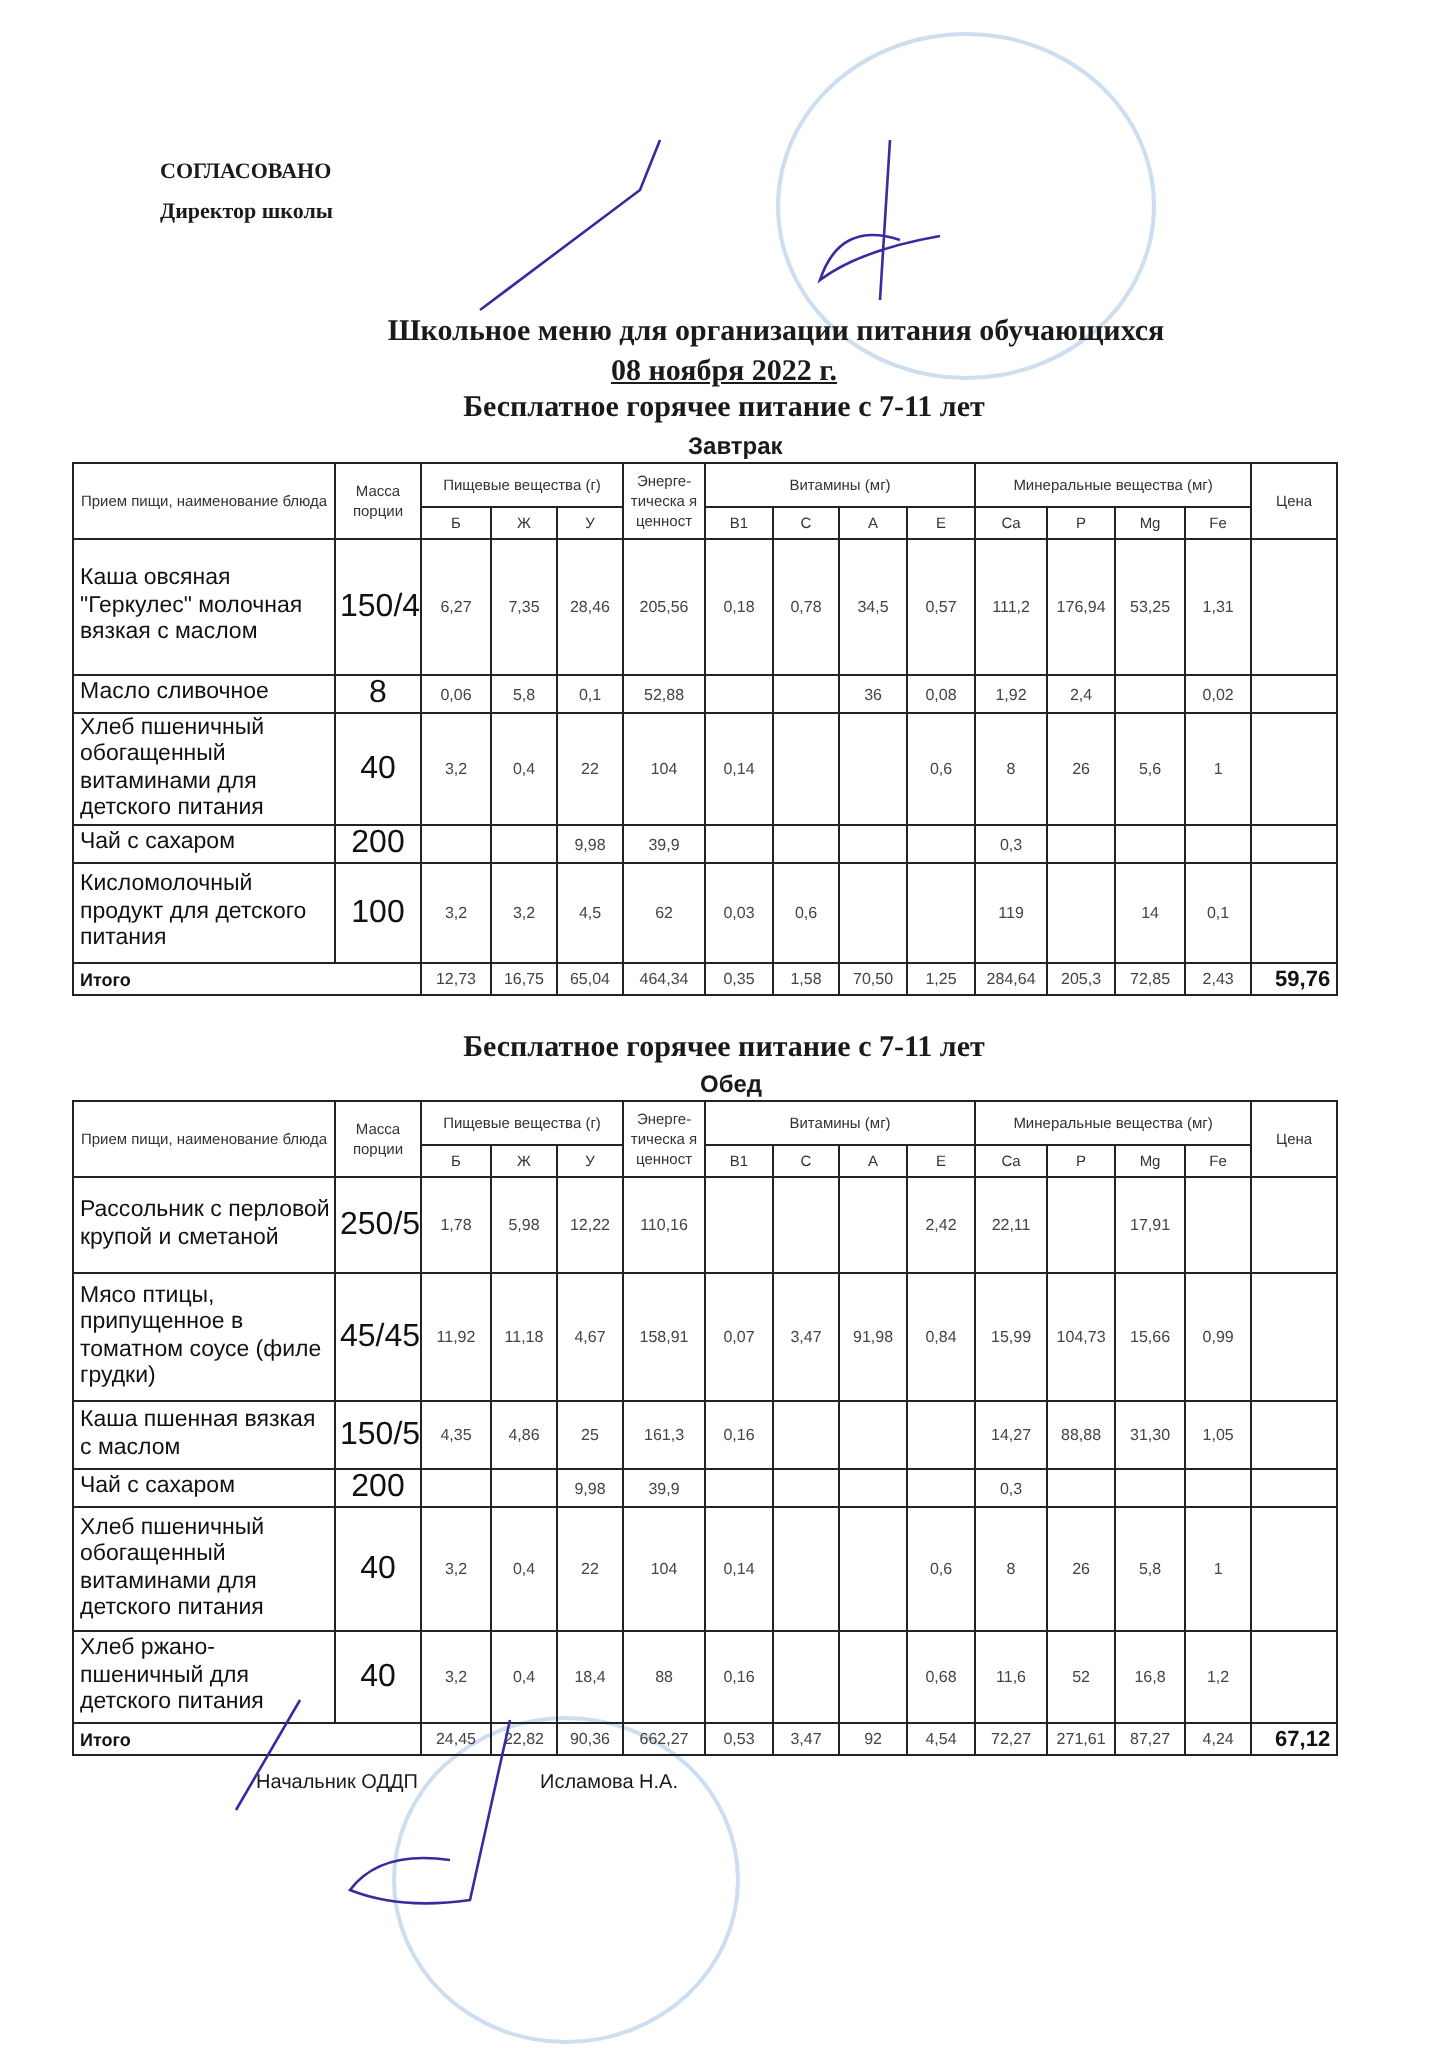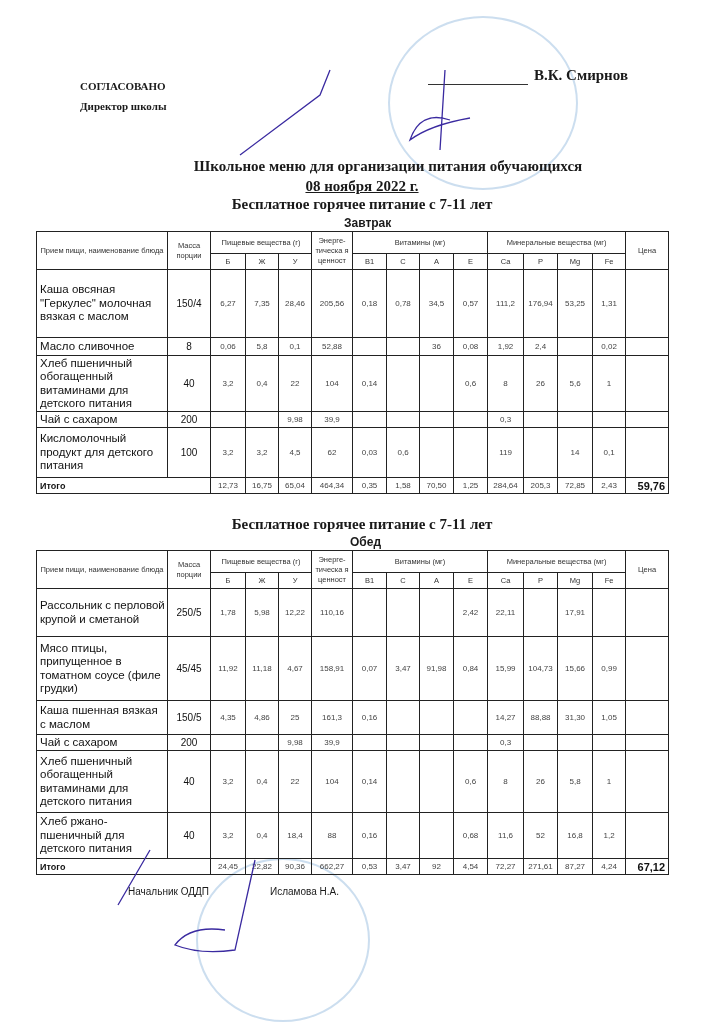--- a/index.html
+++ b/index.html
@@ -9,38 +9,37 @@
   .hdr-left { left:80px; top:76px; font-weight:bold; font-size:11px; line-height:20px; }
   .hdr-right { left:378px; top:66px; width:250px; text-align:right; font-weight:bold; font-size:15px; line-height:19px; }
   .hdr-right .sign-line { display:inline-block; width:100px; border-bottom:1px solid #333; margin-right:6px; vertical-align:bottom; height:12px; }
   .title { left:0; width:724px; text-align:center; font-weight:bold; font-size:15px; }
   .meal { font-weight:bold; font-size:12px; }
   table.menu { position:absolute; left:36px; border-collapse:collapse; table-layout:fixed; width:632px; }
   table.menu td, table.menu th { border:1px solid #222; padding:0 2px; text-align:center; vertical-align:middle; font-weight:normal; overflow:hidden; }
   table.menu th { font-size:7.5px; color:#333; line-height:10px; }
   table.menu td.num { font-size:8px; color:#444; }
   table.menu td.name { text-align:left; font-size:11.5px; line-height:13.5px; color:#111; padding-left:3px; }
-  table.menu td.mass { font-size:10px; color:#111; }
+  table.menu td.mass { font-size:16px; color:#111; }
   table.menu td.total-label { text-align:left; font-weight:bold; font-size:9px; color:#111; padding-left:3px; }
   table.menu td.price { font-weight:bold; font-size:11px; color:#111; text-align:right; padding-right:3px; }
   .footer { font-size:10px; top:886px; }
   .stamp { border-radius:50%; border:2px solid rgba(110,160,210,0.35); }
 </style>
 </head>
 <body>
 
 <div class="abs stamp" style="left:388px; top:16px; width:186px; height:170px;"></div>
 <div class="abs stamp" style="left:196px; top:858px; width:170px; height:160px;"></div>
 
 <div class="abs hdr-left serif">
   <div>СОГЛАСОВАНО</div>
   <div>Директор школы</div>
 </div>
 <div class="abs hdr-right serif">
-  <div><span class="sign-line"></span><span>В.К. Смирнов</span></div>
 </div>
 
 <div class="abs title serif" style="top:158px;padding-left:26px;">Школьное меню для организации питания обучающихся</div>
 <div class="abs title serif" style="top:178px;text-decoration:underline;">08 ноября 2022 г.</div>
 <div class="abs title serif" style="top:196px;">Бесплатное горячее питание с 7-11 лет</div>
 <div class="abs meal" style="left:344px; top:216px;">Завтрак</div>
 
 <table class="menu" id="breakfast-table" style="top:231px;">
   <colgroup>
     <col style="width:131px">

